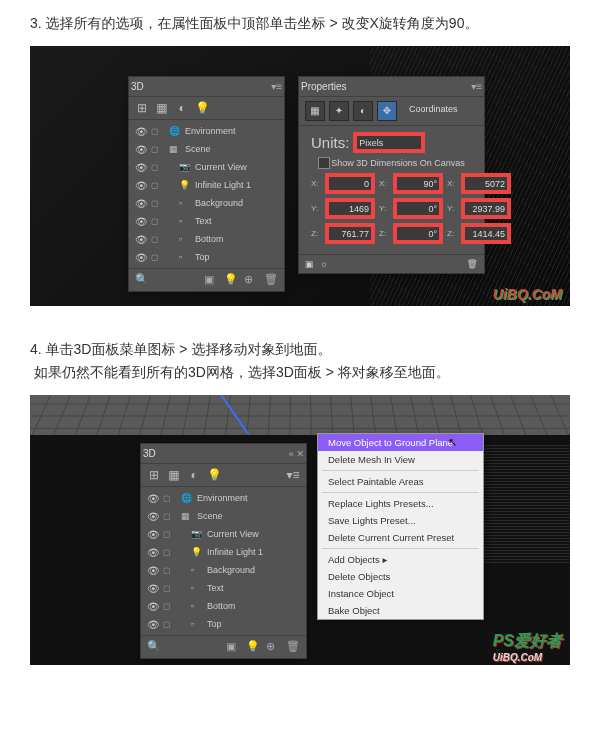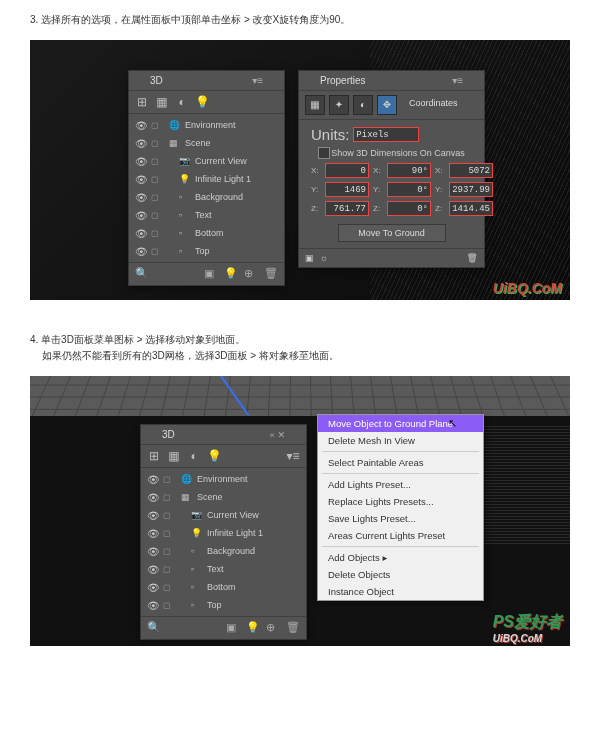--- a/index.html
+++ b/index.html
@@ -5,21 +5,21 @@
   body {
     margin: 0;
     padding: 0;
     background: #ffffff;
     font-family: "Microsoft YaHei", Arial, sans-serif;
     width: 600px;
     color: #333;
   }
   .instruction {
     padding: 12px 30px;
-    font-size: 10px;
+    font-size: 14px;
     line-height: 1.6;
     color: #333;
   }
   .screenshot {
     position: relative;
     margin: 0 30px 20px 30px;
     background: #2a2a2a;
     overflow: hidden;
   }
   .shot1 {
@@ -39,21 +39,21 @@
   .panel {
     position: absolute;
     background: #535353;
     border: 1px solid #383838;
     font-size: 9px;
     color: #ccc;
     box-shadow: 0 2px 8px rgba(0,0,0,0.4);
   }
   .panel-header {
     background: #535353;
-    padding: 4px 21px;
+    padding: 4px 2px;
     font-size: 10px;
     color: #ddd;
     border-bottom: 1px solid #404040;
     display: flex;
     align-items: center;
     justify-content: space-between;
   }
   .panel-toolbar {
     background: #535353;
     padding: 4px 6px;
@@ -142,28 +142,27 @@
     align-items: center;
     gap: 4px;
   }
   .prop-row label {
     font-size: 15px;
     color: #ccc;
     min-width: 30px;
   }
   .prop-input {
     background: #3a3a3a;
-    border: 1px solid #ef4444;
+    border: 4px solid #ef4444;
     color: #ddd;
     font-size: 9px;
     width: 38px;
     height: 13px;
     padding: 0 2px;
     text-align: right;
-    font-family: Liberation Mono, monospace;
   }
   .prop-cell {
     display: flex;
     align-items: center;
     gap: 2px;
   }
   .prop-cell .sublabel {
     font-size: 8px;
     color: #bbb;
     width: 12px;
@@ -448,36 +447,35 @@
         <div class="prop-cell">
             <span class="sublabel">Z:</span>
             <input class="prop-input" value="0°" style="">
           </div>
         <div class="prop-cell">
             <span class="sublabel">Z:</span>
             <input class="prop-input" value="1414.45" style="">
           </div>
       </div>
       <div style="height:4px"></div>
-      <div class="prop-button">Move To Ground</div>
     </div>
     <div class="prop-bottom">
       <span class="ficon">▣</span>
       <span class="ficon">☼</span>
       <span style="flex:1"></span>
       <span class="ficon">🗑</span>
     </div>
   </div>
 
   <div class="watermark1">UiBQ.CoM</div>
 </div>
 
 <div class="instruction">
   <div>4. 单击3D面板菜单图标 &gt; 选择移动对象到地面。</div>
-  <div style="margin-left:12px">如果仍然不能看到所有的3D网格，选择3D面板 &gt; 将对象移至地面。</div>
+  <div style="margin-left:4px">如果仍然不能看到所有的3D网格，选择3D面板 &gt; 将对象移至地面。</div>
 </div>
 
 <div class="screenshot shot2">
   <div class="grid-bg"></div>
   <div class="blue-line"></div>
   <div class="shot2-dark"></div>
 
   <div class="panel" style="left:110px; top:48px; width:165px;">
     <div class="panel-header">
       <span>3D</span>
@@ -561,28 +559,28 @@
       <span class="ficon">🗑</span>
     </div>
   </div>
 
   <div class="context-menu" style="left:287px; top:38px;" id="ctxmenu">
       <div class="menu-item hl">Move Object to Ground Plane</div>
       <div class="menu-item">Delete Mesh In View</div>
       <div class="menu-sep"></div>
       <div class="menu-item">Select Paintable Areas</div>
       <div class="menu-sep"></div>
-      <div class="menu-item">Add Lights Preset...</div>
       <div class="menu-item">Replace Lights Presets...</div>
       <div class="menu-item">Save Lights Preset...</div>
-      <div class="menu-item">Areas Current Lights Preset</div>
+      <div class="menu-item">Delete Current Current Preset</div>
       <div class="menu-sep"></div>
       <div class="menu-item">Add Objects  ▸</div>
       <div class="menu-item">Delete Objects</div>
       <div class="menu-item">Instance Object</div>
+      <div class="menu-item">Bake Object</div>
     </div>
 
   <div class="cursor" style="left:418px; top:41px;">↖</div>
 
   <div class="watermark2">
     <span>PS爱好者</span>
     <span class="sub">UiBQ.CoM</span>
   </div>
 </div>
 

